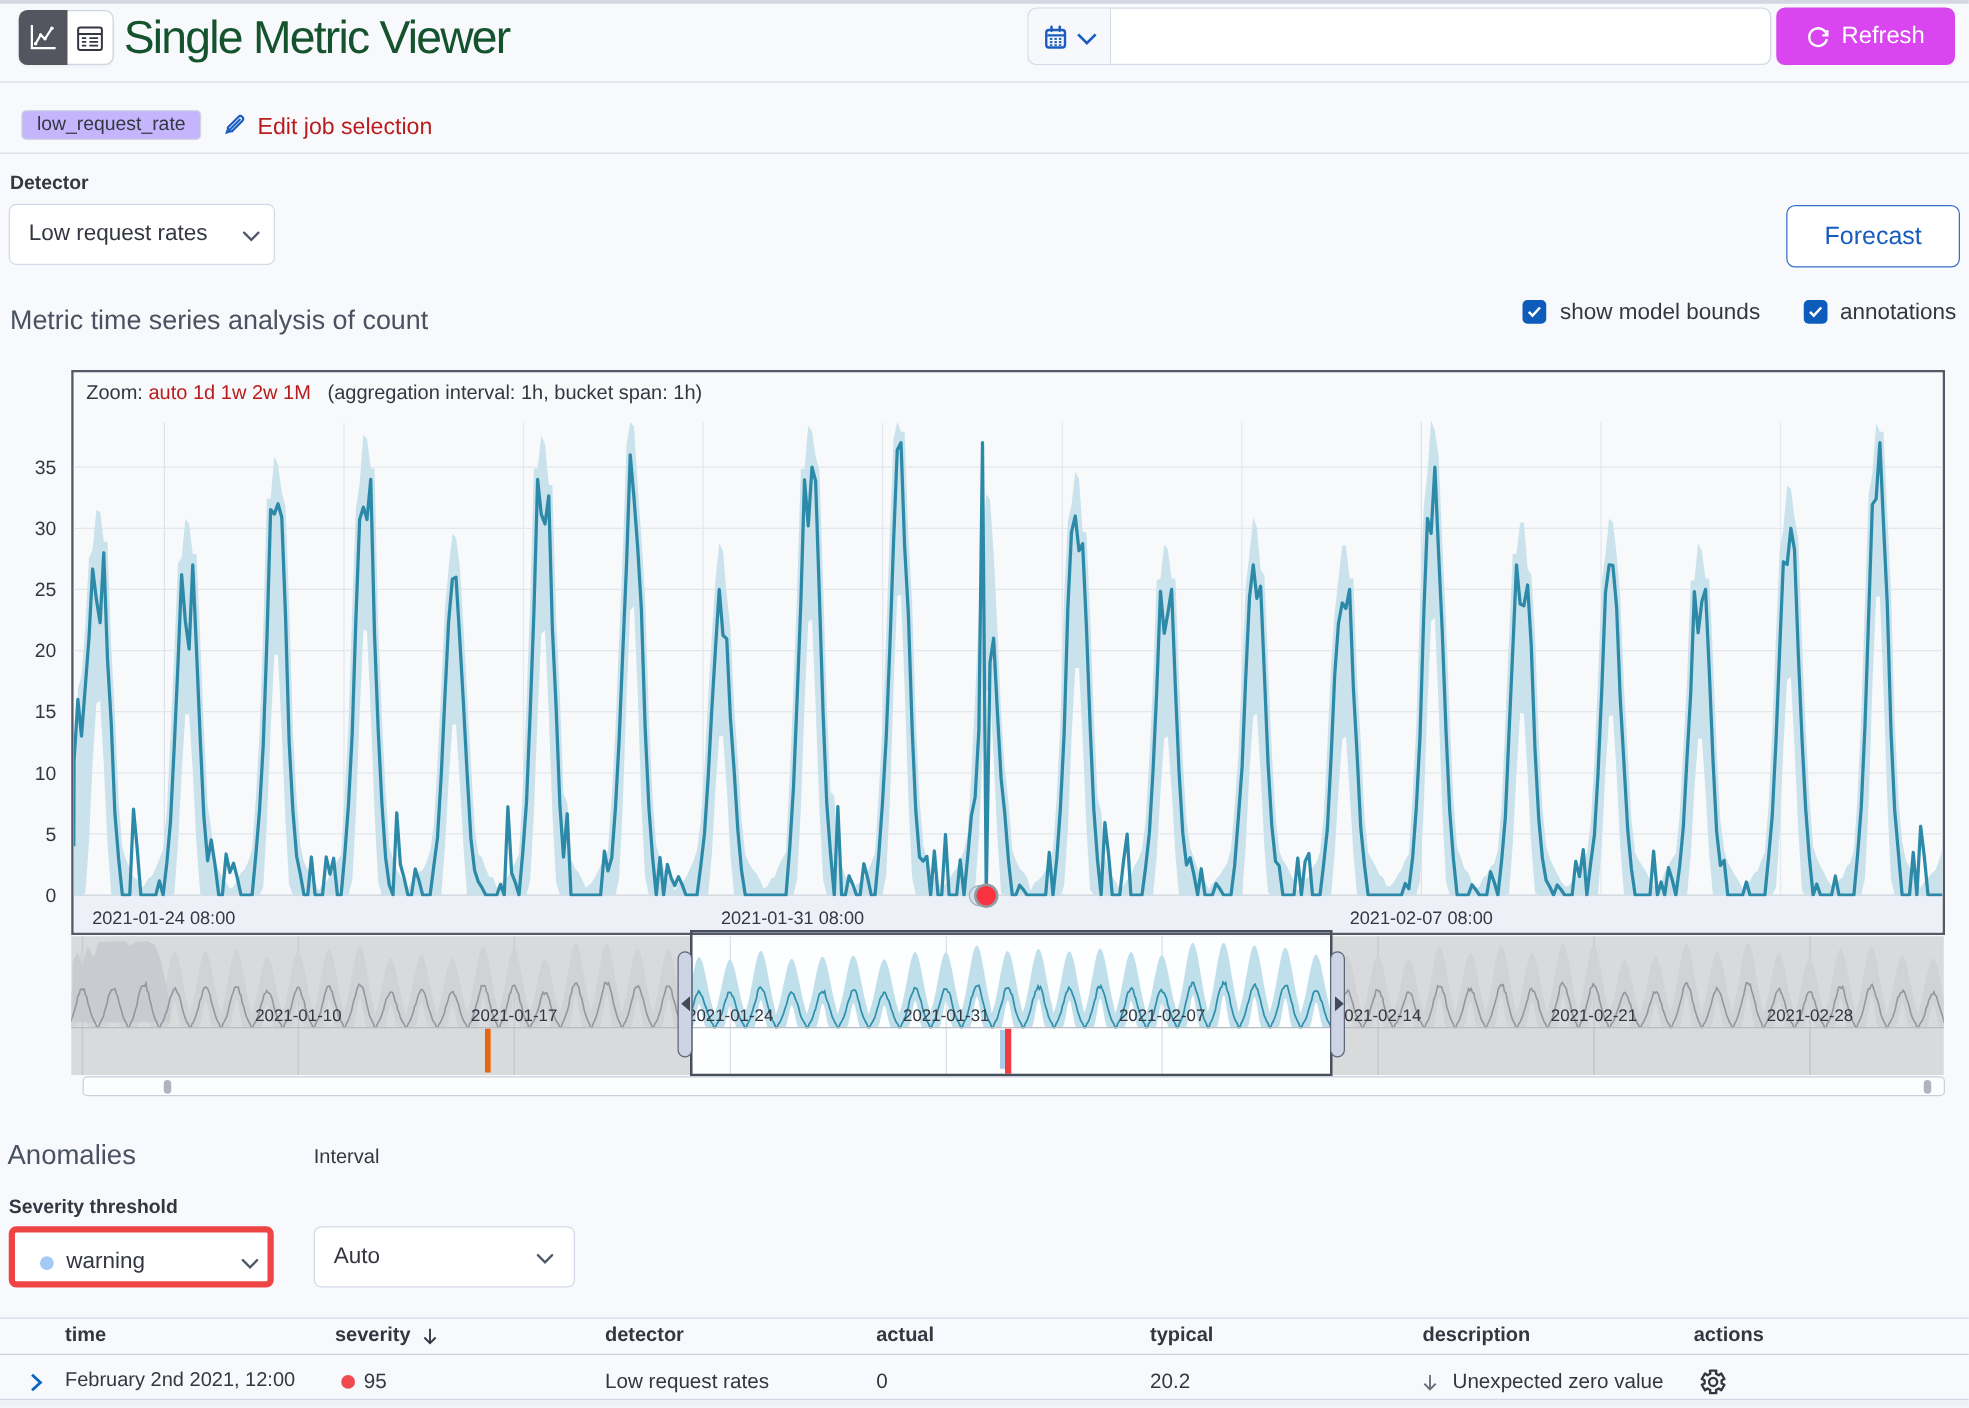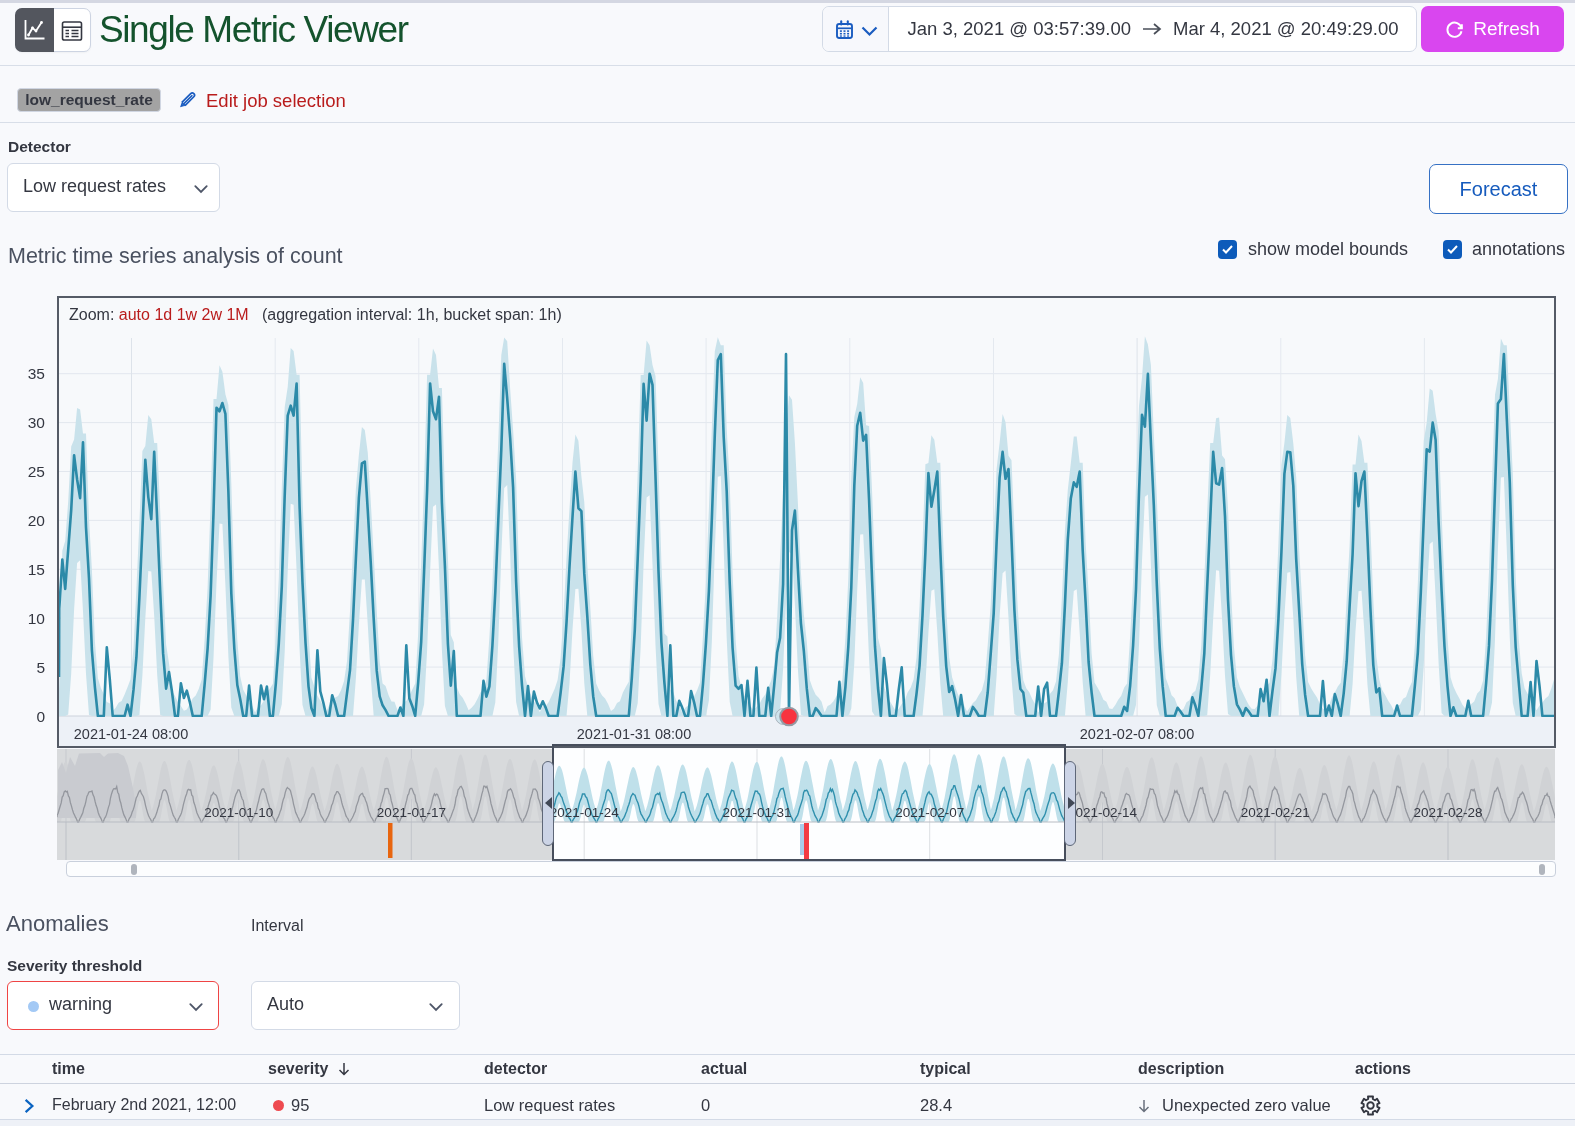--- a/index.html
+++ b/index.html
@@ -49,39 +49,32 @@
           <rect x="12.1" y="12.9" width="2" height="1.6"></rect>
         <rect x="4.9" y="15.4" width="2" height="1.3"></rect>
           <rect x="8.5" y="15.4" width="2" height="1.3"></rect>
           <rect x="12.1" y="15.4" width="2" height="1.3"></rect>
       </g>
     </svg>
     <svg width="17" height="11" viewBox="0 0 17 11" style="position:absolute;left:38px;top:19px">
       <path d="M1.5 1.5 L8.5 8.5 L15.5 1.5" stroke="#1a5cc0" stroke-width="2.2" fill="none"></path>
     </svg>
   </div>
-  <div class="abs" style="left:66px;top:0;width:528px;height:44px;display:flex;align-items:center;justify-content:center;font-size:18.5px;color:#343741">
-    <span>Jan 3, 2021 @ 03:57:39.00</span>
-    <svg width="20" height="14" viewBox="0 0 20 14" style="margin:0 11px">
-        <path d="M1 7 H17 M12 2 L18 7 L12 12" stroke="#4a4f59" stroke-width="1.7" fill="none"></path>
-      </svg>
-    <span>Mar 4, 2021 @ 20:49:29.00</span>
-  </div>
 </div>
 <div class="abs" style="left:1421px;top:6px;width:143px;height:46px;background:#d946ef;border-radius:7px;display:flex;align-items:center;justify-content:center;color:#fff;font-size:19px">
   <svg width="19" height="19" viewBox="0 0 16 16" style="margin-right:9px">
     <path d="M13.9 6.9 A6 6 0 1 0 13.9 9.5" fill="none" stroke="#fff" stroke-width="1.6"></path>
     <path d="M14.2 3.6 V7 H10.8" fill="none" stroke="#fff" stroke-width="1.6"></path>
   </svg>
   Refresh
 </div>
 
 <div class="abs" style="left:0;top:65px;width:1575px;height:1px;background:#d8dee8"></div>
 
-<div class="abs" style="left:17px;top:88px;width:144px;height:24px;border:1px solid #d0d6e2;border-radius:4px;background:#a3a3a3;display:flex;align-items:center;justify-content:center;font-size:15.5px;font-weight:700;color:#343741">low_request_rate</div>
+<div class="abs" style="left:17px;top:88px;width:144px;height:24px;border:1px solid #d0d6e2;border-radius:4px;background:#c4b5fd;display:flex;align-items:center;justify-content:center;font-size:15.5px;font-weight:400;color:#343741">low_request_rate</div>
 <svg width="20" height="20" viewBox="0 0 19 19" style="position:absolute;left:177px;top:90px">
   <g stroke="#1a5cc0" stroke-width="1.6" fill="none">
     <path d="M4.6 11.8 L13 3.4 a2.12 2.12 0 0 1 3 3 L7.6 14.8"></path>
     <path d="M6.6 13 L14.6 5"></path>
     <path d="M4.6 11.8 L7.6 14.8"></path>
   </g>
   <path d="M4.3 12.3 L7.1 15.1 L2.9 16.5 Z" fill="#1a5cc0"></path>
 </svg>
 <div class="abs lnk" style="left:206px;top:90px;font-size:18.5px">Edit job selection</div>
 
@@ -211,21 +204,21 @@
 <div class="abs" style="left:1064px;top:761px;width:12px;height:85px;background:#ccd4e6;border:1.5px solid #5e6778;border-radius:6px"></div>
 <div class="abs" style="left:1068px;top:797px;width:0;height:0;border-top:6.5px solid transparent;border-bottom:6.5px solid transparent;border-left:7px solid #414856"></div>
 
 <div class="abs" style="left:66px;top:861px;width:1490px;height:16px;background:#fcfdfe;border:1px solid #c9d0dc;border-radius:4px"></div>
 <div class="abs" style="left:131px;top:864px;width:6px;height:11px;background:#b0b5bd;border-radius:3px"></div>
 <div class="abs" style="left:1539px;top:864px;width:6px;height:11px;background:#b0b5bd;border-radius:3px"></div>
 
 <div class="abs" style="left:6px;top:911px;font-size:22px;color:#4a5160">Anomalies</div>
 <div class="abs" style="left:7px;top:957px;font-size:15.5px;font-weight:700">Severity threshold</div>
 <div class="abs" style="left:251px;top:917px;font-size:16px;font-weight:400">Interval</div>
-<div class="abs" style="left:7px;top:981px;width:212px;height:49px;background:#fff;border:1px solid #ef4444;border-radius:6px">
+<div class="abs" style="left:7px;top:981px;width:212px;height:49px;background:#fff;border:5px solid #ef4444;border-radius:6px">
   <div class="abs" style="left:20px;top:19px;width:11px;height:11px;border-radius:50%;background:#a3c9f5"></div>
   <div class="abs" style="left:41px;top:12px;font-size:18px">warning</div>
   <svg width="16" height="16" viewBox="0 0 14 14" style="position:absolute;left:180px;top:17px">
       <path d="M2 4.5 L7 9.5 L12 4.5" stroke="#4e5668" stroke-width="1.6" fill="none" stroke-linecap="round"></path>
     </svg>
 </div>
 <div class="abs" style="left:251px;top:981px;width:209px;height:49px;background:#fff;border:1px solid #d3dae6;border-radius:6px">
   <div class="abs" style="left:15px;top:12px;font-size:18px">Auto</div>
   <svg width="16" height="16" viewBox="0 0 14 14" style="position:absolute;left:176px;top:17px">
       <path d="M2 4.5 L7 9.5 L12 4.5" stroke="#4e5668" stroke-width="1.6" fill="none" stroke-linecap="round"></path>
@@ -248,21 +241,21 @@
 <div class="abs" style="left:1355px;top:1060px;font-size:16px;font-weight:700">actions</div>
 
 <svg width="18" height="18" viewBox="0 0 16 16" style="position:absolute;left:20px;top:1097px">
     <path d="M5 2.5 L11 8 L5 13.5" stroke="#0b64c2" stroke-width="2" fill="none"></path>
   </svg>
 <div class="abs" style="left:52px;top:1096px;font-size:16px">February 2nd 2021, 12:00</div>
 <div class="abs" style="left:273px;top:1100px;width:11px;height:11px;border-radius:50%;background:#ee4a50"></div>
 <div class="abs" style="left:291px;top:1096px;font-size:16.5px">95</div>
 <div class="abs" style="left:484px;top:1096px;font-size:16.5px">Low request rates</div>
 <div class="abs" style="left:701px;top:1096px;font-size:16.5px">0</div>
-<div class="abs" style="left:920px;top:1096px;font-size:16.5px">28.4</div>
+<div class="abs" style="left:920px;top:1096px;font-size:16.5px">20.2</div>
 <svg width="16" height="16" viewBox="0 0 16 16" style="position:absolute;left:1136px;top:1098px">
     <path d="M8 2 V13 M3.5 9 L8 13.5 L12.5 9" stroke="#69707d" stroke-width="1.5" fill="none"></path>
   </svg>
 <div class="abs" style="left:1162px;top:1096px;font-size:16.5px">Unexpected zero value</div>
 <svg width="21" height="21" viewBox="0 0 20 20" style="position:absolute;left:1360px;top:1095px">
     <path d="M7.61,1.43L12.39,1.43L12.17,3.77L14.31,5.00L16.23,3.64L18.62,7.79L16.48,8.76L16.48,11.24L18.62,12.21L16.23,16.36L14.31,15.00L12.17,16.23L12.39,18.57L7.61,18.57L7.83,16.23L5.69,15.00L3.77,16.36L1.38,12.21L3.52,11.24L3.52,8.76L1.38,7.79L3.77,3.64L5.69,5.00L7.83,3.77Z" fill="none" stroke="#343741" stroke-width="1.8" stroke-linejoin="round"></path>
     <circle cx="10" cy="10" r="3.1" fill="none" stroke="#343741" stroke-width="1.8"></circle>
   </svg>
 
 <div class="abs" style="left:69px;top:306px;font-size:16px;color:#343741">Zoom:&nbsp;<span class="lnk">auto 1d 1w 2w 1M</span>&nbsp;&nbsp;&nbsp;(aggregation interval: 1h, bucket span: 1h)</div>

